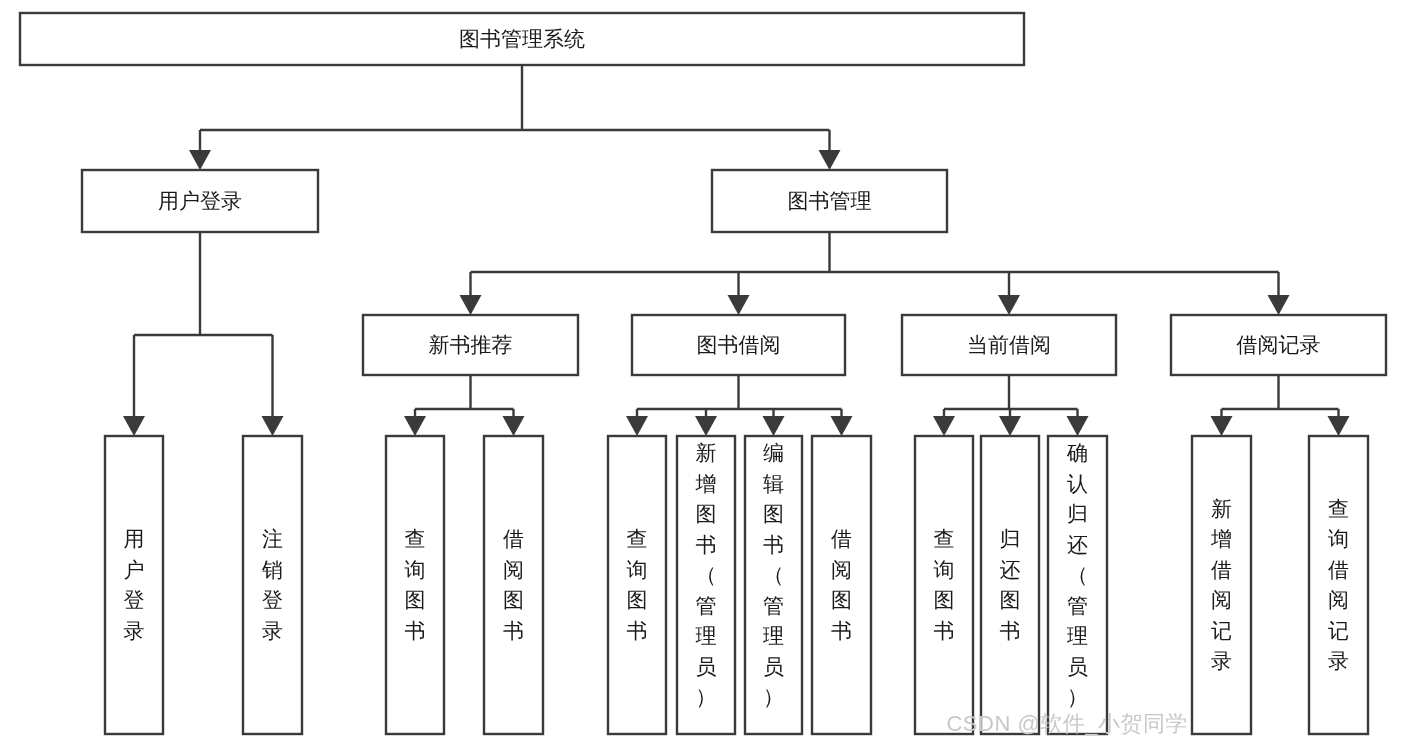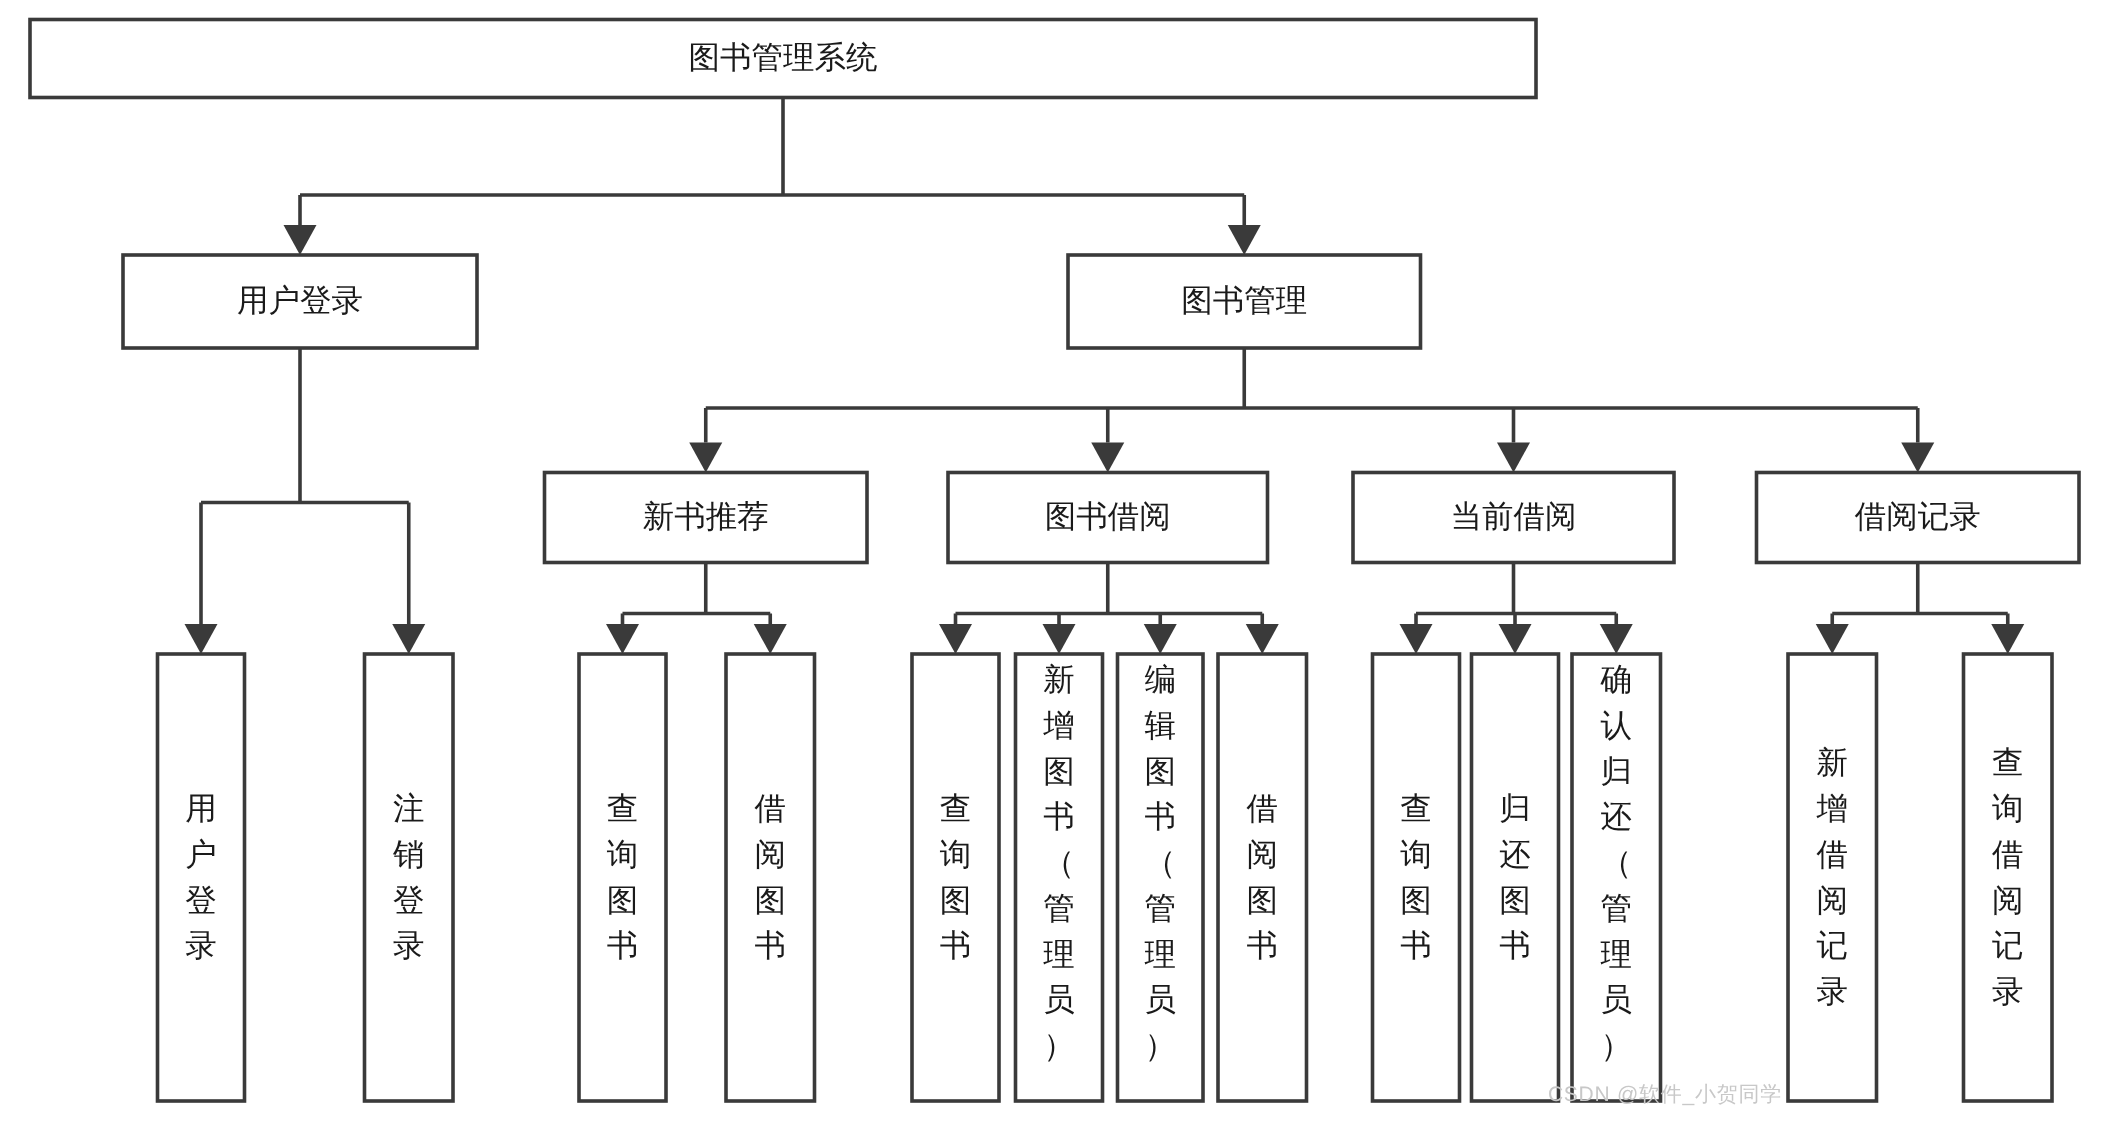--- a/index.html
+++ b/index.html
@@ -53,21 +53,21 @@
     font-family: "Liberation Sans", "DejaVu Sans", sans-serif;
     font-size: 21px;
     fill: #1a1a1a;
     text-anchor: middle;
   }
   .watermark {
     position: absolute;
     right: 12px;
     bottom: 8px;
     font-family: "Liberation Sans", "DejaVu Sans", sans-serif;
-    font-size: 14px;
+    font-size: 22px;
     color: #c8c8c8;
     letter-spacing: 0.5px;
     white-space: nowrap;
     user-select: none;
   }
 </style>
 </head>
 <body>
 
 <div id="diagram-root">

